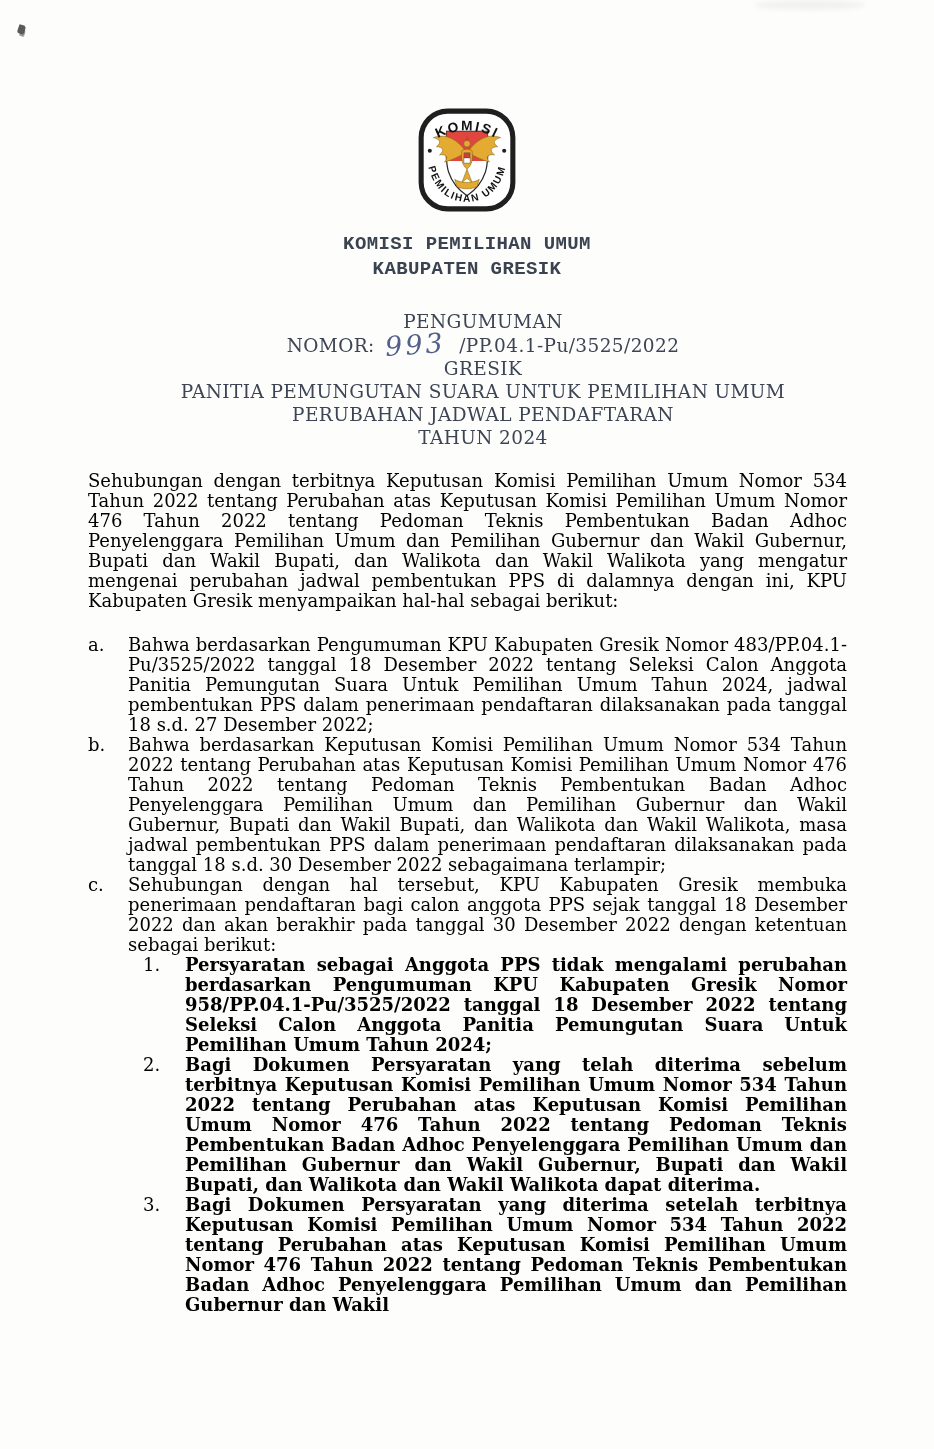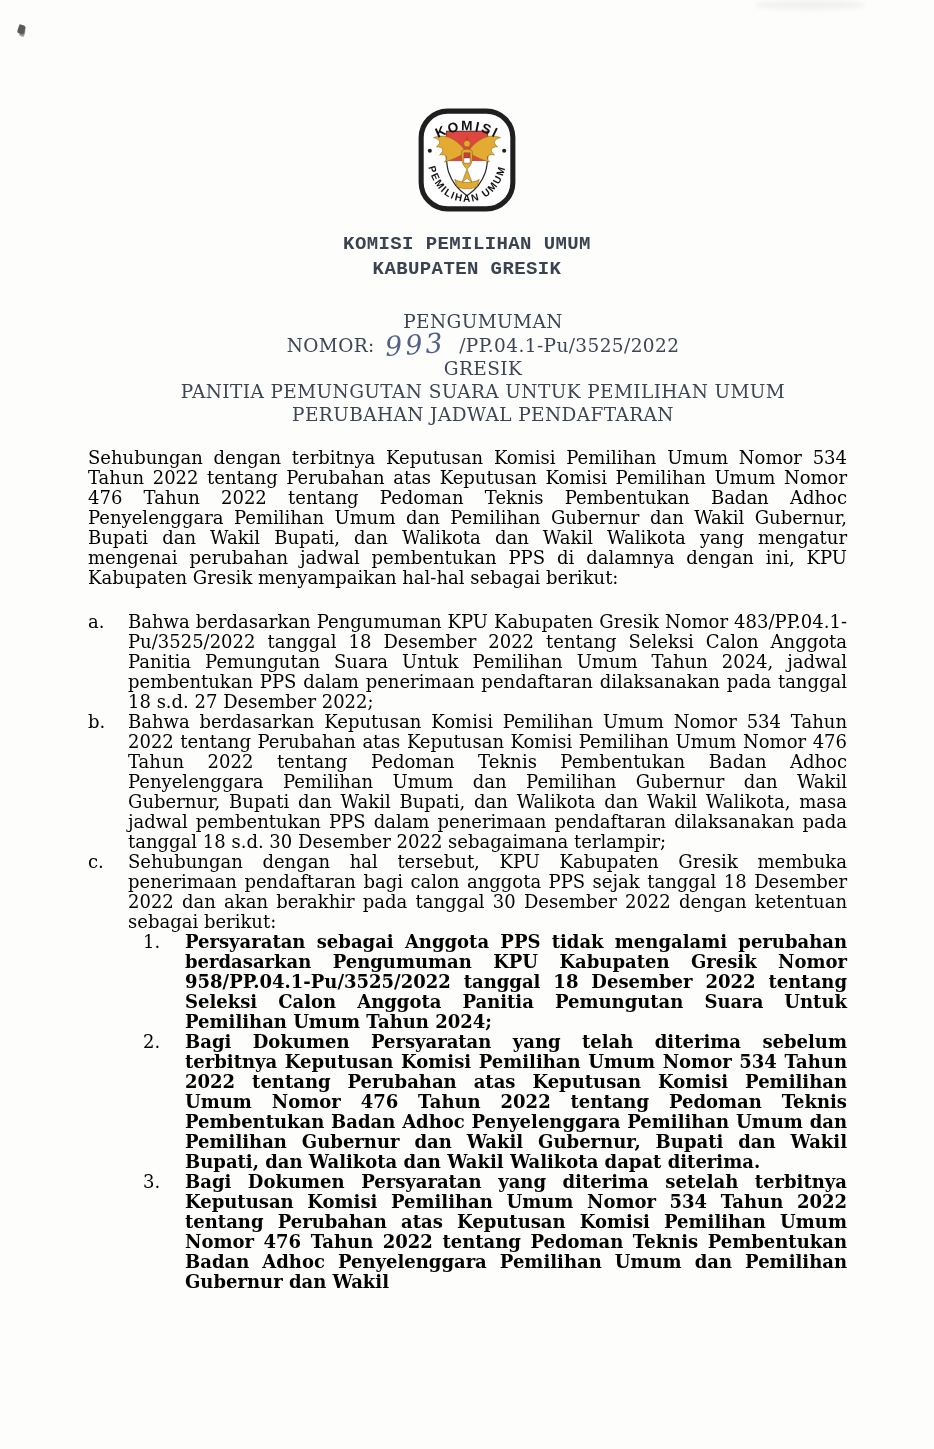--- a/index.html
+++ b/index.html
@@ -117,20 +117,21 @@
   <div>KOMISI PEMILIHAN UMUM</div>
   <div>KABUPATEN GRESIK</div>
 </div>
 
 <div class="title-block">
   <div>PENGUMUMAN</div>
   <div class="nomor-line"><span>NOMOR:</span><span class="handwritten">993</span><span>/PP.04.1-Pu/3525/2022</span></div>
   <div>GRESIK</div>
   <div>PANITIA PEMUNGUTAN SUARA UNTUK PEMILIHAN UMUM</div>
   <div>PERUBAHAN JADWAL PENDAFTARAN</div>
+  <div>TAHUN 2024</div>
 </div>
 
 <div class="content">
   <p class="intro">Sehubungan dengan terbitnya Keputusan Komisi Pemilihan Umum Nomor 534 Tahun 2022 tentang Perubahan atas Keputusan Komisi Pemilihan Umum Nomor 476 Tahun 2022 tentang Pedoman Teknis Pembentukan Badan Adhoc Penyelenggara Pemilihan Umum dan Pemilihan Gubernur dan Wakil Gubernur, Bupati dan Wakil Bupati, dan Walikota dan Wakil Walikota yang mengatur mengenai perubahan jadwal pembentukan PPS di dalamnya dengan ini, KPU Kabupaten Gresik menyampaikan hal-hal sebagai berikut:</p>
 
   <div class="item">
     <span class="m">a.</span>
     <span class="t">Bahwa berdasarkan Pengumuman KPU Kabupaten Gresik Nomor 483/PP.04.1-Pu/3525/2022 tanggal 18 Desember 2022 tentang Seleksi Calon Anggota Panitia Pemungutan Suara Untuk Pemilihan Umum Tahun 2024, jadwal pembentukan PPS dalam penerimaan pendaftaran dilaksanakan pada tanggal 18 s.d. 27 Desember 2022;</span>
   </div>
 

